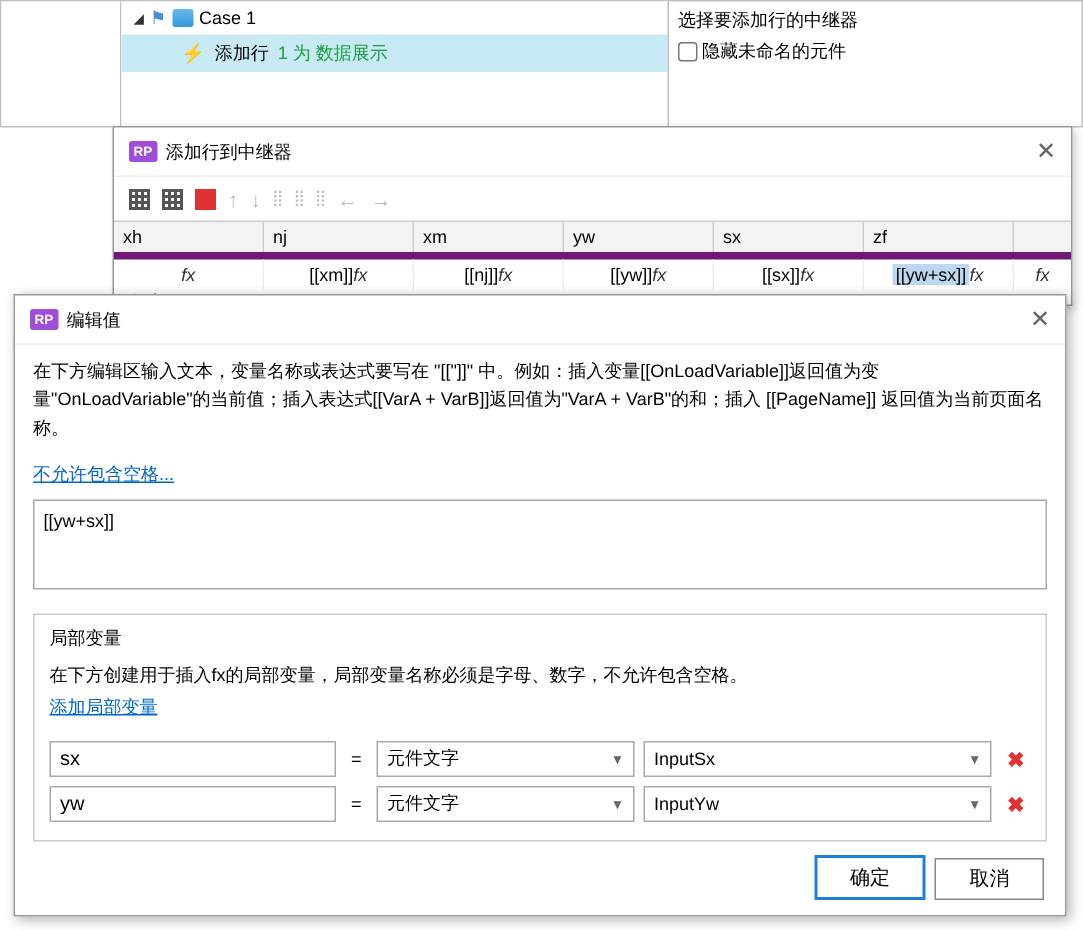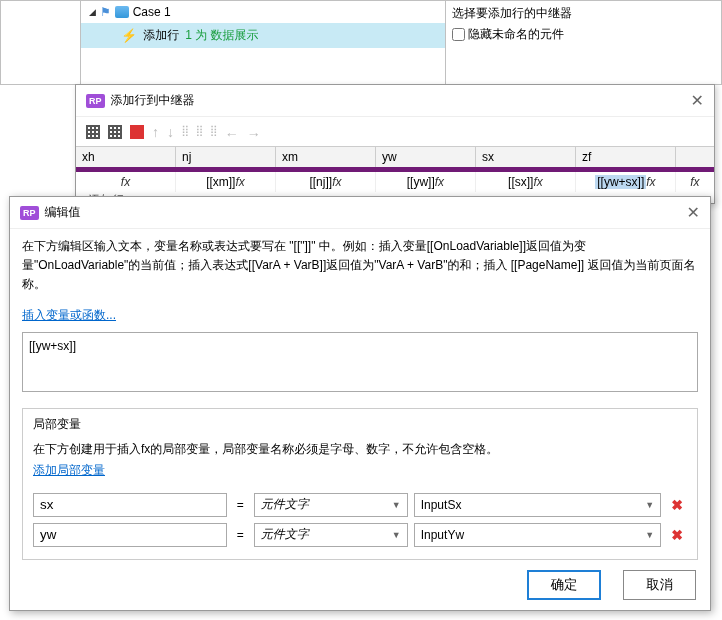--- a/index.html
+++ b/index.html
@@ -46,25 +46,25 @@
 
 .dialog2 { position: absolute; top: 196px; left: 9px; width: 702px; height: 415px; background: #fff; border: 1px solid #999; box-shadow: 2px 2px 8px rgba(0,0,0,0.3); }
 .desc { padding: 8px 12px; line-height: 1.6; }
 .link { color: #0066cc; text-decoration: underline; cursor: pointer; display: inline-block; margin: 4px 12px 8px; }
 .expr-box { margin: 0 12px; border: 1px solid #aaa; height: 60px; padding: 6px; }
 .fieldset { margin: 16px 12px 8px; border: 1px solid #ccc; padding: 8px 10px 12px; }
 .fieldset-title { font-weight: normal; margin: -16px 0 8px -4px; background: #fff; display: inline-block; padding: 0 4px; }
 .var-row { display: flex; align-items: center; gap: 6px; margin-top: 6px; }
 .var-name { flex: 1; border: 1px solid #aaa; padding: 3px 6px; height: 24px; }
 .eq { padding: 0 4px; }
-.var-type { width: 154px; border: 1px solid #aaa; padding: 3px 6px; height: 24px; display: flex; justify-content: space-between; align-items: center; background: #fff; font-style: italic; }
+.var-type { width: 172px; border: 1px solid #aaa; padding: 3px 6px; height: 24px; display: flex; justify-content: space-between; align-items: center; background: #fff; }
 .var-target { flex: 1.3; border: 1px solid #aaa; padding: 3px 6px; height: 24px; display: flex; justify-content: space-between; align-items: center; }
 .dd { color: #666; font-size: 9px; }
 .del-x { color: #d33; font-weight: bold; font-size: 14px; cursor: pointer; padding: 0 4px; }
-.btn-row { position: absolute; bottom: 10px; right: 14px; display: flex; gap: 22px; }
+.btn-row { position: absolute; bottom: 10px; right: 14px; display: flex; gap: 6px; align-items: flex-end; }
 .btn { border: 1px solid #888; padding: 4px 22px; background: #fff; cursor: pointer; }
 .btn-primary { border: 2px solid #1e7fd6; color: #000; }
 .watermark { position: absolute; bottom: 8px; right: 70px; color: #ccc; font-size: 12px; opacity: 0.5; pointer-events: none; }
 </style>
 </head>
 <body>
 
 <div class="bg-panel">
   <div class="bg-left"></div>
   <div class="bg-mid">
@@ -155,21 +155,21 @@
   </div>
 </div>
 
 <div class="dialog2">
   <div class="dlg-title">
     <span class="rp-badge">RP</span>
     <span>编辑值</span>
     <span class="dlg-close">✕</span>
   </div>
   <div class="desc">在下方编辑区输入文本，变量名称或表达式要写在 "[["]]" 中。例如：插入变量[[OnLoadVariable]]返回值为变量"OnLoadVariable"的当前值；插入表达式[[VarA + VarB]]返回值为"VarA + VarB"的和；插入 [[PageName]] 返回值为当前页面名称。</div>
-  <a class="link">插入变量或函数...</a>
+  <a class="link">不允许包含空格...</a>
   <div class="expr-box">[[yw+sx]]</div>
 
   <fieldset class="fieldset">
     <div class="fieldset-title">局部变量</div>
     <div>在下方创建用于插入fx的局部变量，局部变量名称必须是字母、数字，不允许包含空格。</div>
     <a class="link" style="margin-left:0">添加局部变量</a>
 
     <div class="var-row">
       <input class="var-name" value="sx" style="">
       <span class="eq">=</span>

